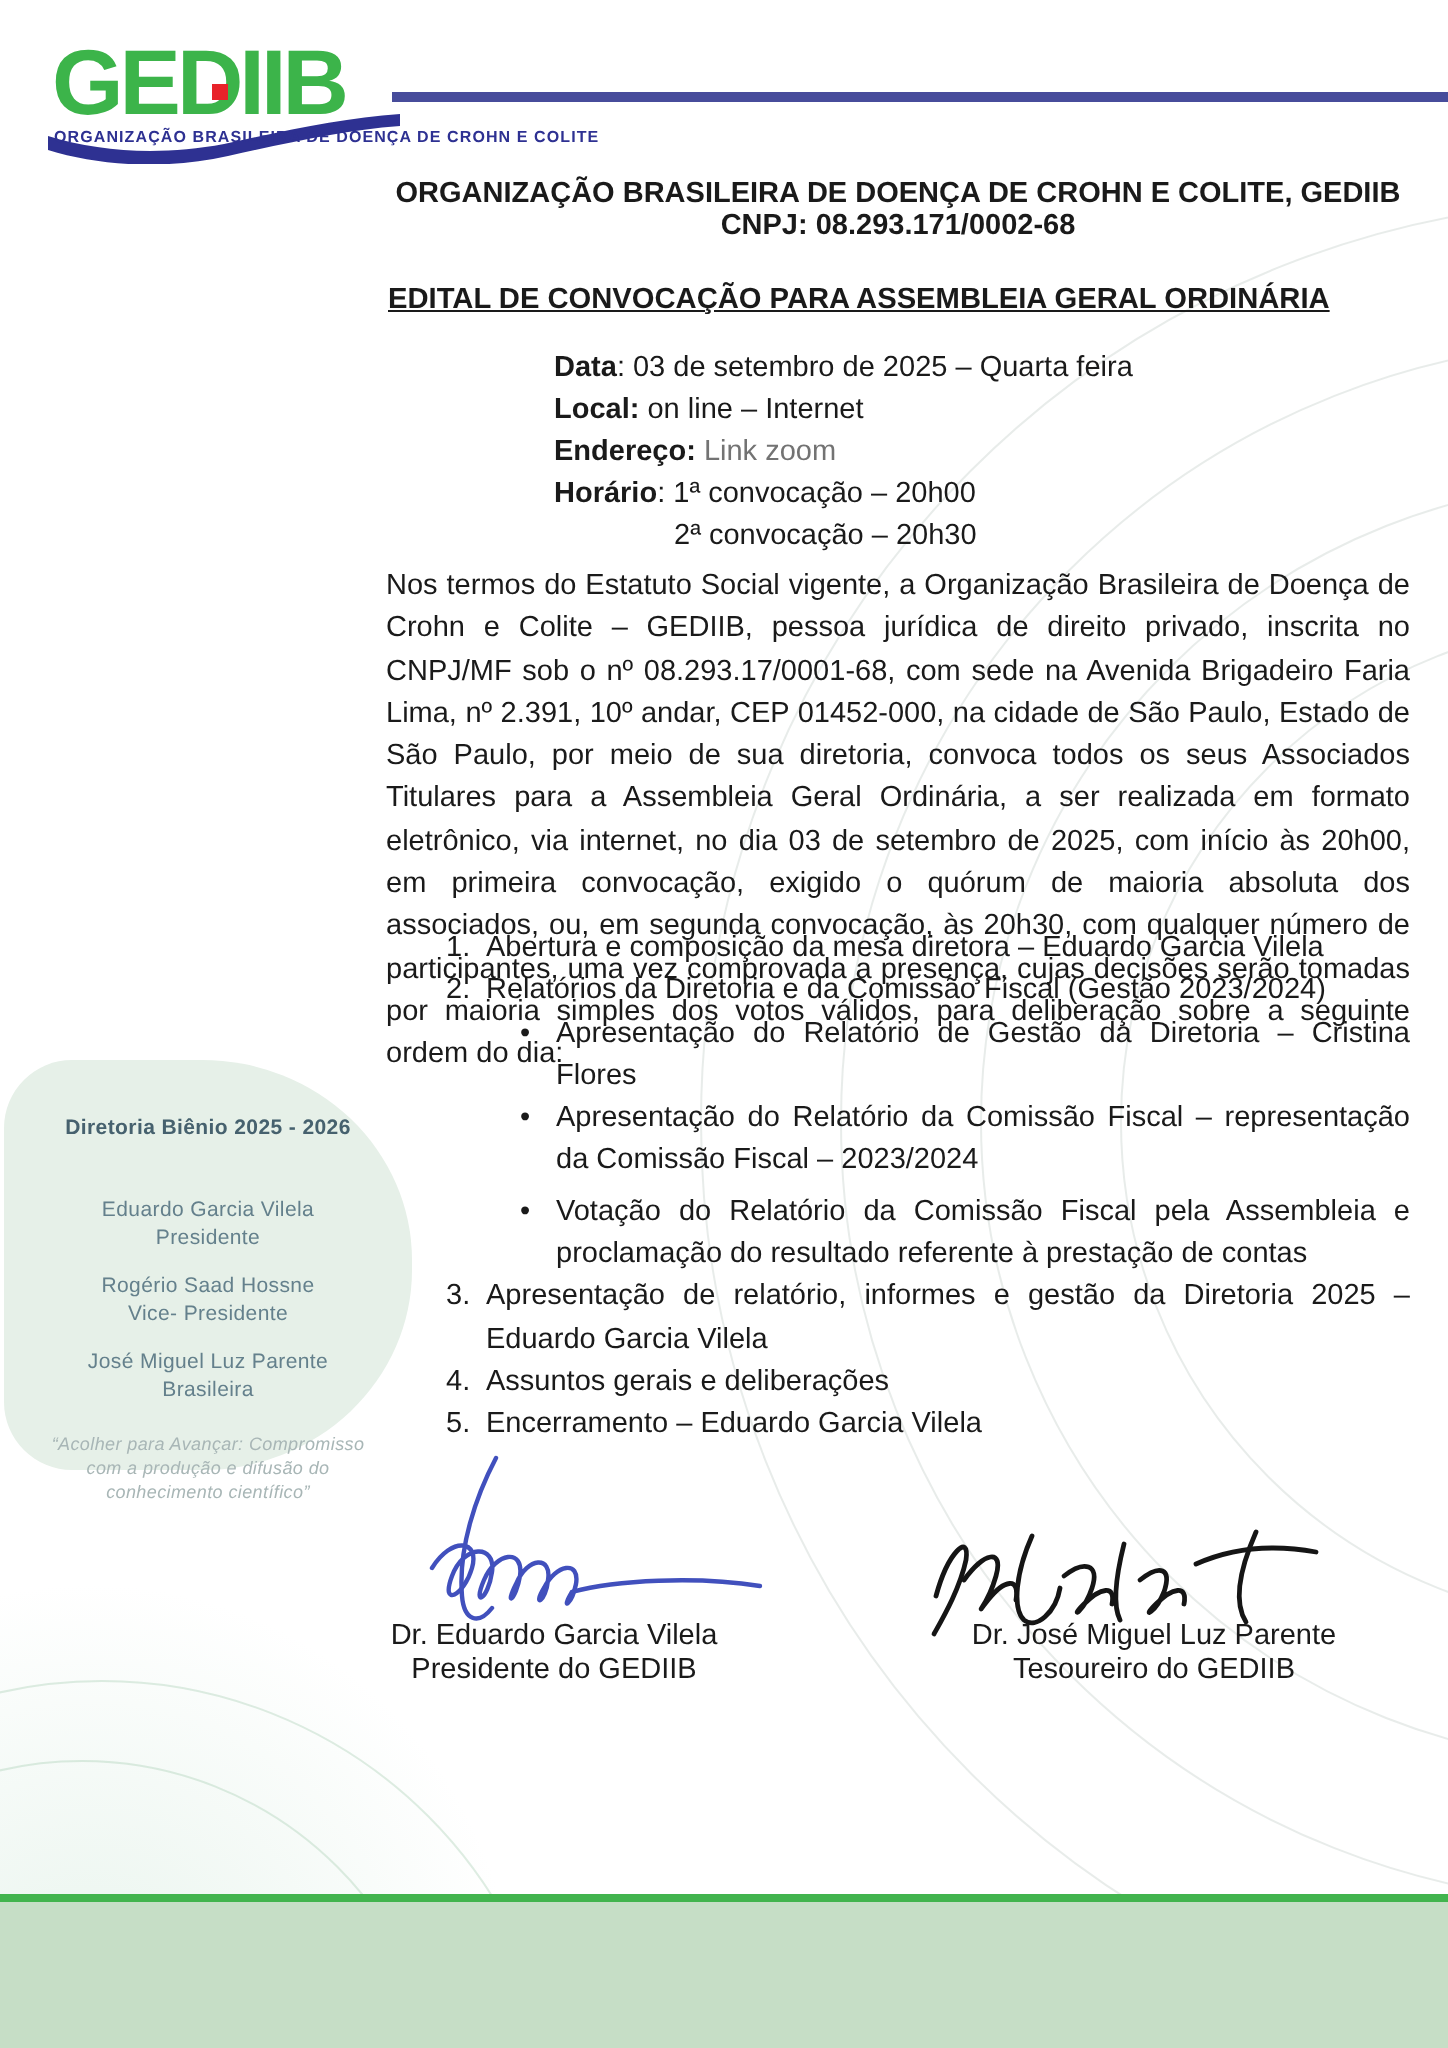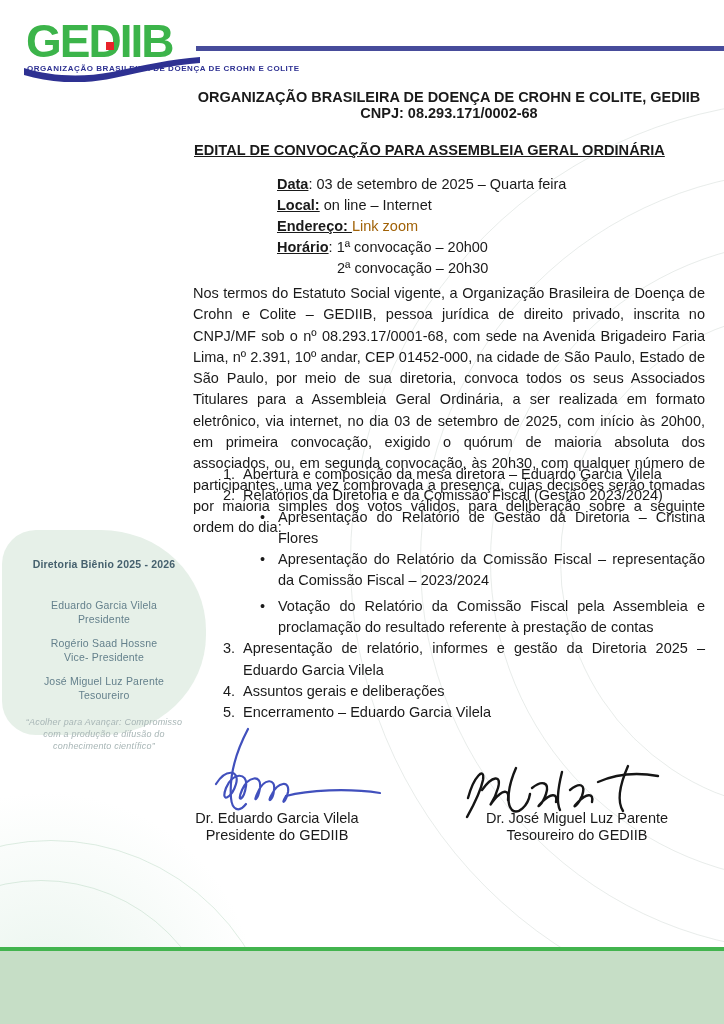--- a/index.html
+++ b/index.html
@@ -22,22 +22,22 @@
   .navy-line{position:absolute;left:196px;top:46px;width:528px;height:5px;background:#474c9b;z-index:2;}
 
   
   .title-block{position:absolute;left:193px;top:89px;width:512px;text-align:center;
                font-weight:bold;font-size:14.5px;line-height:16px;z-index:2;}
   .edital{position:absolute;left:194px;top:142px;font-weight:bold;font-size:14.6px;
           text-decoration:underline;z-index:2;}
 
   
   .details{position:absolute;left:277px;top:174px;font-size:14.5px;line-height:21px;z-index:2;}
-  .details b{font-weight:bold;text-decoration:underline;}
-  .lnk{color:#a16207;cursor:pointer;}
+  .details b{font-weight:bold;}
+  .lnk{color:#737373;cursor:pointer;}
   .hor2{padding-left:60px;}
 
   
   .body-par{position:absolute;left:193px;top:283px;width:512px;font-size:14.5px;line-height:21.3px;
             text-align:justify;z-index:2;}
   .agenda{position:absolute;left:193px;top:464px;width:512px;font-size:14.5px;line-height:21.3px;z-index:2;}
   .a-row{display:flex;}
   .a-row .num{width:20px;margin-left:30px;flex:none;}
   .a-row .txt{flex:1;text-align:justify;}
   .s-row{display:flex;}
@@ -168,21 +168,21 @@
     <div>Tesoureiro do GEDIIB</div>
   </div>
 
   <div class="blob">
     <div class="b-title">Diretoria Biênio 2025 - 2026</div>
     <div class="b-name">Eduardo Garcia Vilela</div>
     <div class="b-role">Presidente</div>
     <div class="b-name">Rogério Saad Hossne</div>
     <div class="b-role">Vice- Presidente</div>
     <div class="b-name">José Miguel Luz Parente</div>
-    <div class="b-role">Tesoureiro</div>
+    <div class="b-role">Brasileira</div>
     <div class="b-quote">“Acolher para Avançar: Compromisso com a produção e difusão do conhecimento científico”</div>
   </div>
 
   <div class="footer">
     
     
     
     
 
     

